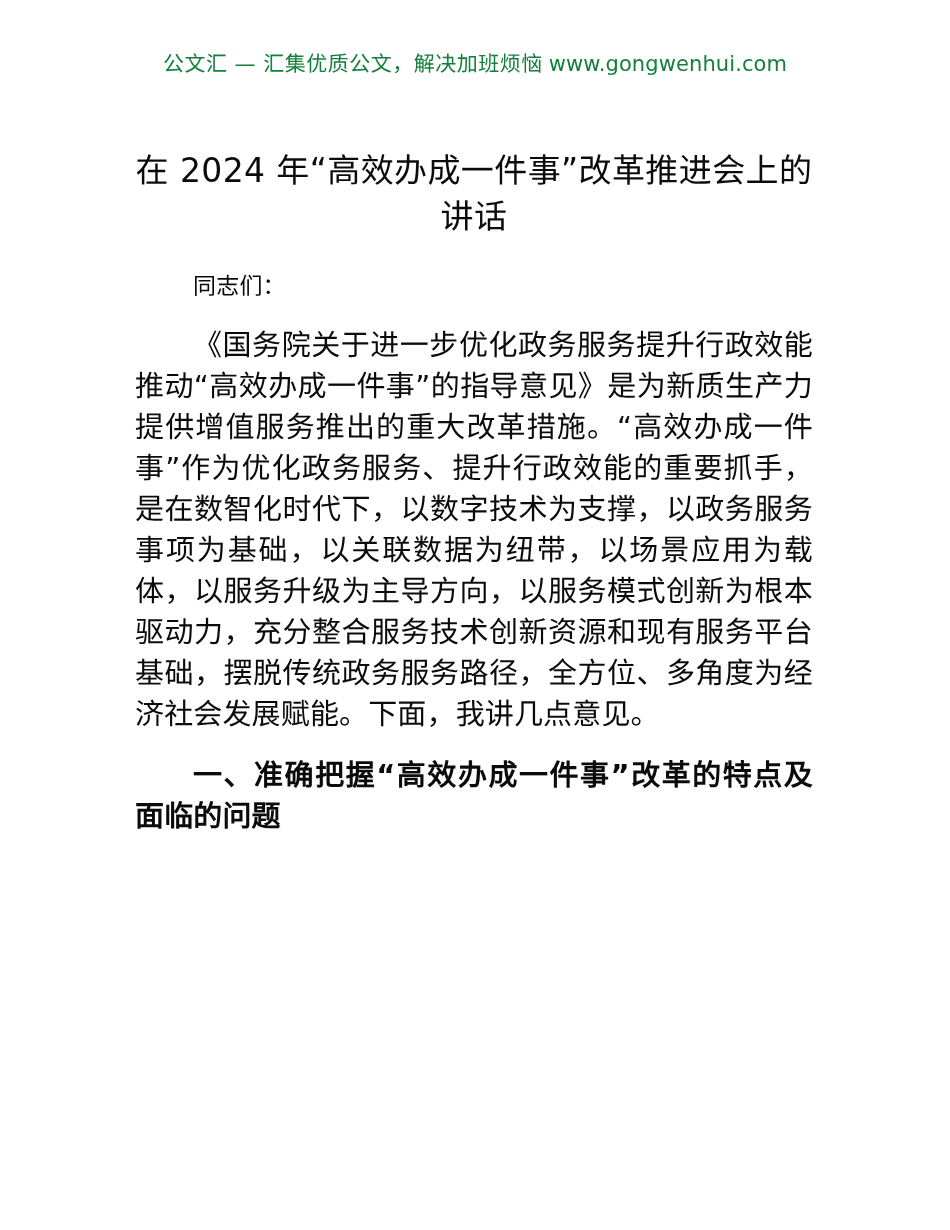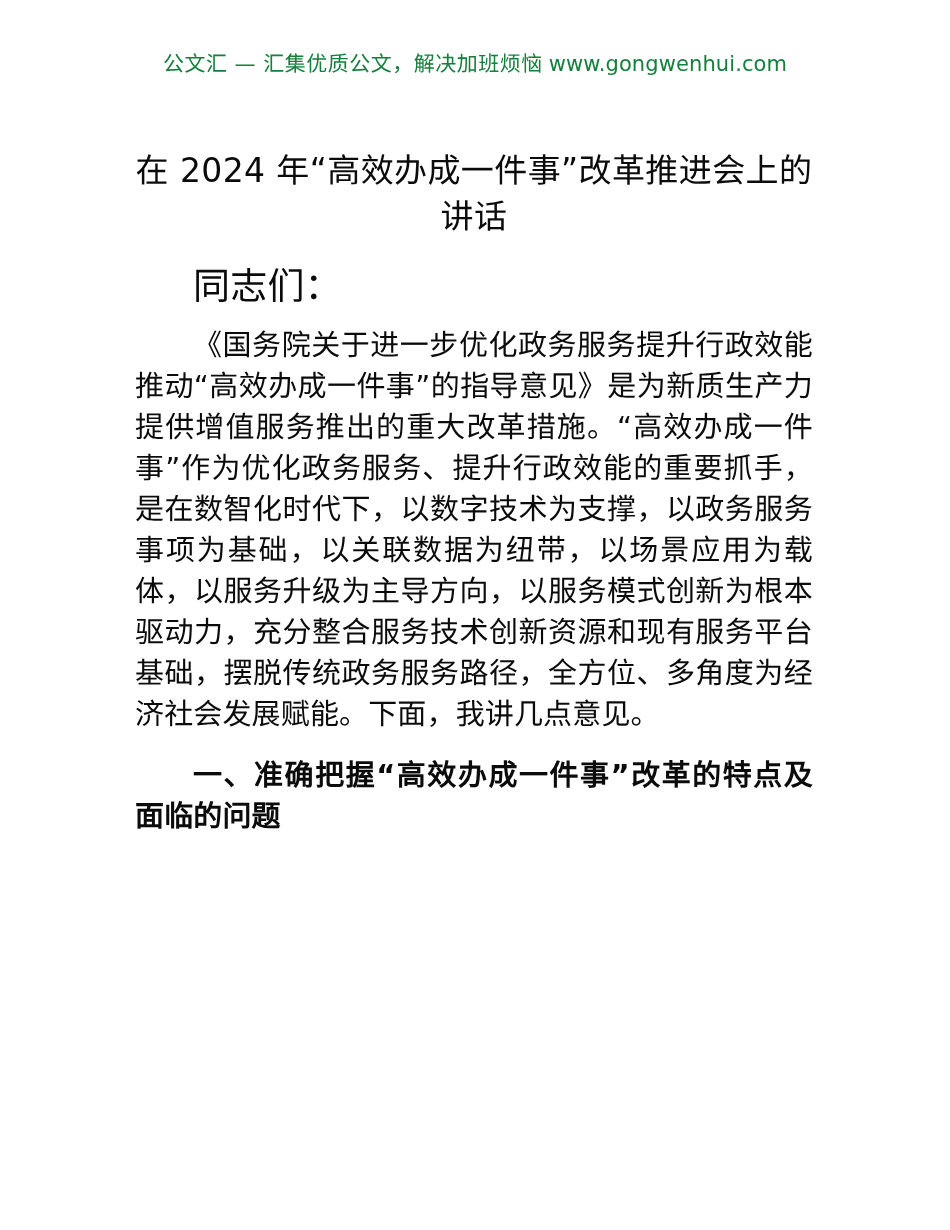--- a/index.html
+++ b/index.html
@@ -58,21 +58,21 @@
     font-size: 33px;
     font-weight: 400;
     line-height: 46px;
     text-align: center;
     margin: 0 0 0 0;
     letter-spacing: 0.4px;
     word-break: break-all;
   }
 
   .salutation {
-    font-size: 37px;
+    font-size: 23px;
     font-weight: 400;
     line-height: 41px;
     margin: 26px 0 0 0;
     text-indent: 58px;
     letter-spacing: 0.2px;
   }
 
   .para {
     font-size: 29px;
     font-weight: 400;

